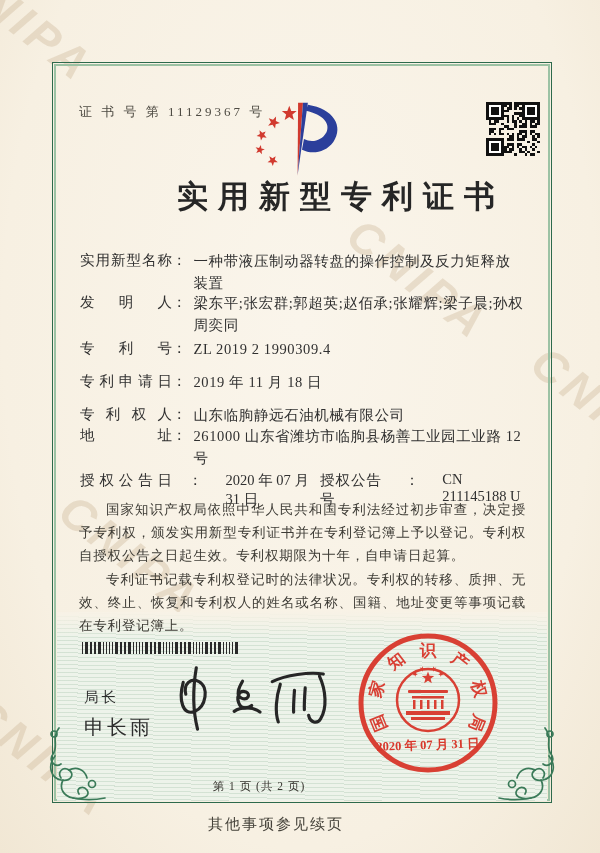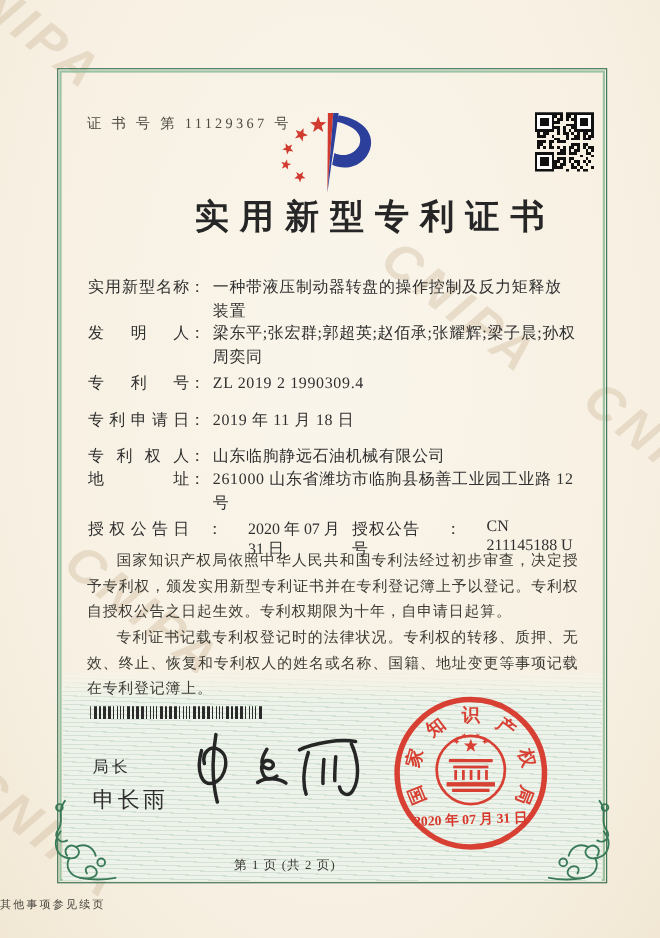--- a/index.html
+++ b/index.html
@@ -73,22 +73,22 @@
   .seal{position:absolute;left:352px;top:628px;z-index:4;opacity:0.95;}
   .seal-date{
     position:absolute;left:352px;top:737px;width:152px;z-index:5;text-align:center;
     font-size:12.5px;font-weight:bold;color:var(--seal-red);transform:rotate(-2deg);letter-spacing:0;
   }
   .ornament{position:absolute;z-index:5;}
   .orn-l{left:45px;top:726px;}
   .orn-r{left:497px;top:726px;transform:scaleX(-1);}
   .page-num{position:absolute;left:56px;top:779px;width:406px;z-index:4;text-align:center;
     font-size:11.5px;letter-spacing:1px;color:#37352f;}
-  .cont-note{position:absolute;left:0;top:815px;width:552px;z-index:3;text-align:left;
-    font-size:10px;letter-spacing:2px;color:#45423a;}
+  .cont-note{position:absolute;left:0;top:815px;width:552px;z-index:3;text-align:center;
+    font-size:15px;letter-spacing:2px;color:#45423a;}
 </style>
 </head>
 <body>
 
 <span class="wm wm1">CNIPA</span>
 <span class="wm wm2">CNIPA</span>
 <span class="wm wm3">CNIPA</span>
 <span class="wm wm4">CNIPA</span>
 <span class="wm wm5">CNIPA</span>
 

